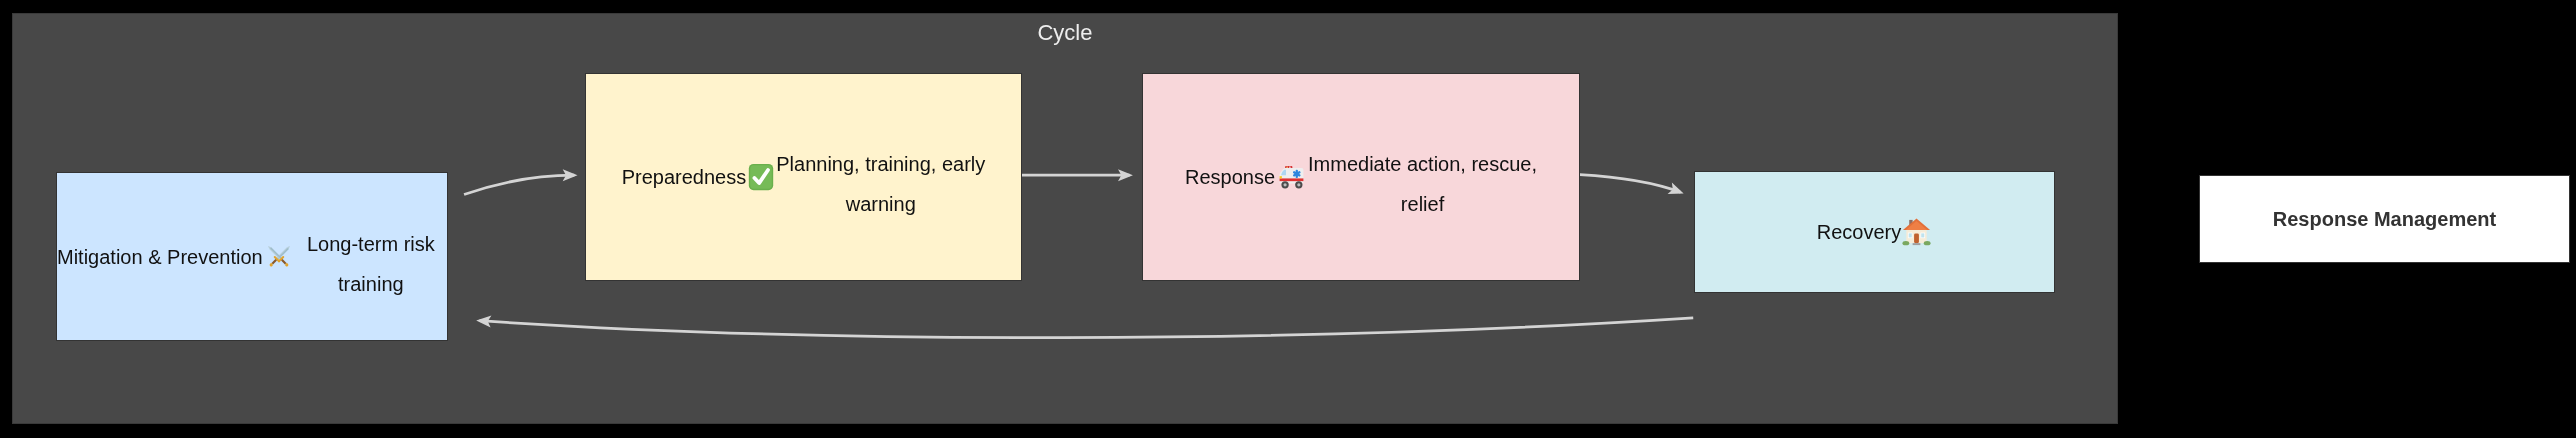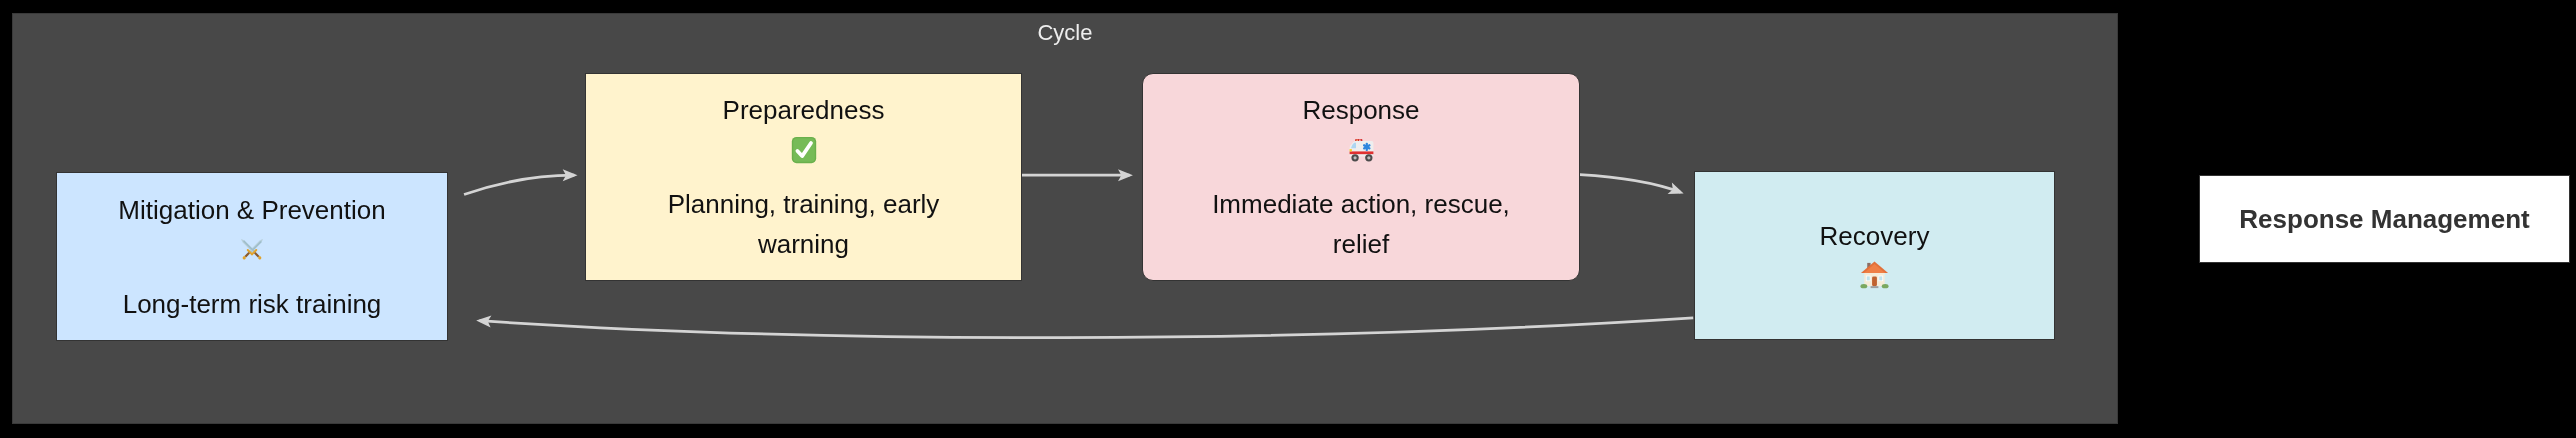--- a/index.html
+++ b/index.html
@@ -47,39 +47,39 @@
     fill: none;
     stroke: var(--arrow, #d4d4d4);
     stroke-width: 5px;
   }
   
   .node {
     position: absolute;
     box-sizing: border-box;
     border: 1.7px solid var(--node-border, #333);
     display: flex;
-    flex-direction: column;
+    flex-direction: row;
     align-items: center;
     justify-content: center;
     color: var(--text-dark, #111);
-    font-size: 26px;
+    font-size: 20px;
     text-align: center;
   }
   .node .line { line-height: 40px; height: 40px; white-space: nowrap; }
   .node .desc { line-height: 40px; white-space: pre-line; margin-top: 14px; }
   .node .icon-line {
     height: 40px;
     display: flex;
     align-items: center;
     justify-content: center;
   }
   #node-mitigation   { left: 56px;  top: 172px; width: 392px; height: 169px; background: var(--mitigation-fill, #cce5ff); }
   #node-preparedness { left: 585px; top: 73px; width: 437px; height: 208px; background: var(--preparedness-fill, #fff3cd); }
-  #node-response     { left: 1142px; top: 73px; width: 438px; height: 208px; background: var(--response-fill, #f8d7da); border-radius: 11px; }
-  #node-recovery     { left: 1694px; top: 171px; width: 361px; height: 169px; background: var(--recovery-fill, #d1ecf1); }
+  #node-response     { left: 1142px; top: 73px; width: 438px; height: 208px; background: var(--response-fill, #f8d7da); }
+  #node-recovery     { left: 1694px; top: 171px; width: 361px; height: 122px; background: var(--recovery-fill, #d1ecf1); }
   #node-management {
     left: 2199px; top: 175px; width: 371px; height: 88px;
     background: var(--management-fill, #fff);
     color: var(--management-text, #333);
     font-weight: bold;
   }
 </style>
 </head>
 <body>
 

